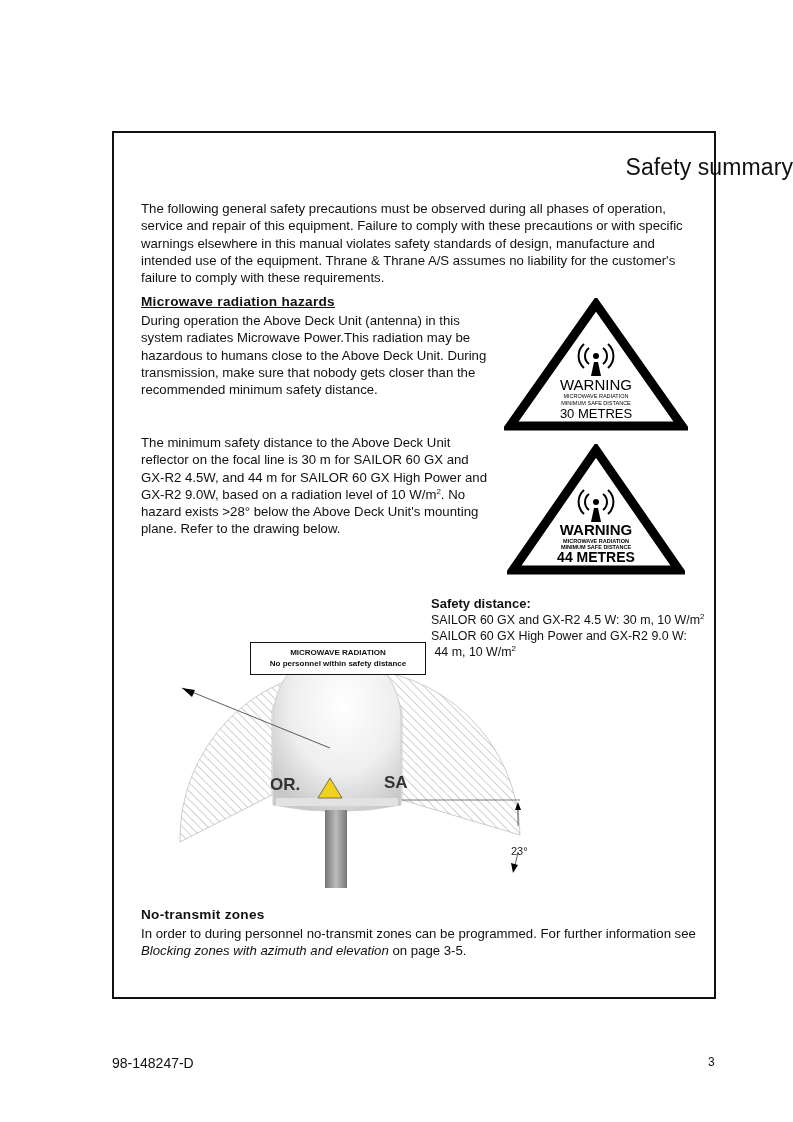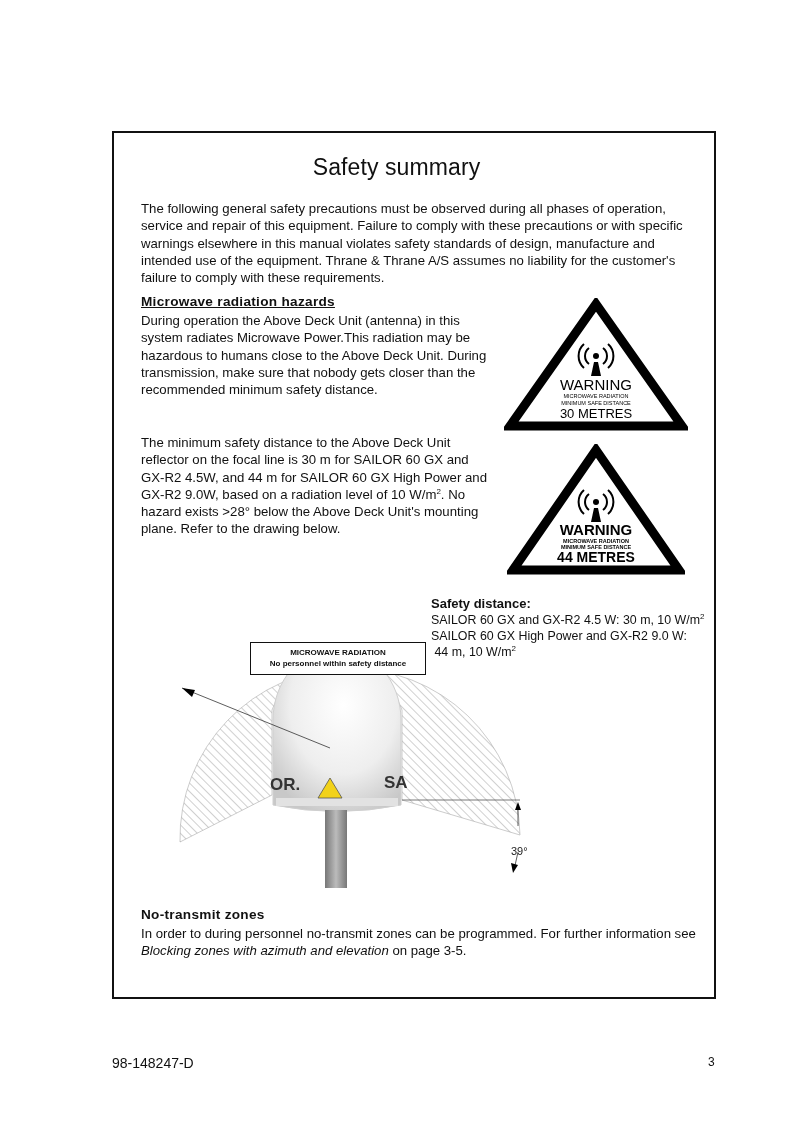--- a/index.html
+++ b/index.html
@@ -1,20 +1,20 @@
 <!DOCTYPE html>
 <html><head>
 <meta charset="utf-8">
 <style>
   html, body { margin:0; padding:0; background:#ffffff; }
   body { width:793px; height:1122px; position:relative; overflow:hidden;
          font-family:"Liberation Sans", "DejaVu Sans", sans-serif; color:#111; }
   .frame { position:absolute; left:112px; top:131px; width:604px; height:868px;
            border:2px solid #111; box-sizing:border-box; }
-  .title { position:absolute; left:0; width:100%; top:154px; text-align:center;
+  .title { position:absolute; left:0; width:100%; top:154px; text-align:right;
            font-size:23px; color:#111; letter-spacing:0.1px; }
   .para { position:absolute; font-size:13.2px; line-height:17.3px; color:#111; }
   .intro { left:141px; top:200px; width:560px; }
   .h3 { position:absolute; font-weight:bold; font-size:13.6px; color:#111; letter-spacing:0.3px; }
   .mw-head { left:141px; top:294px;text-decoration:underline; }
   .mw-body { left:141px; top:312px; width:350px; }
   .dist-body { left:141px; top:434px; width:352px; }
   .sign { position:absolute; }
   .sign1 { left:504px; top:298px; }
   .sign2 { left:507px; top:444px; }
@@ -119,21 +119,21 @@
   <polygon points="378,212 375,220 381,220" fill="#000"></polygon>
   <line x1="378" y1="262" x2="374" y2="280" stroke="#333" stroke-width="0.8"></line>
   <polygon points="373,283 371,273 378,275" fill="#000"></polygon>
 </svg>
 
 <div class="label-box">
   <div>MICROWAVE RADIATION</div>
   <div class="l2">No personnel within safety distance</div>
 </div>
 
-<div class="angle">39°</div>
+<div class="angle">23°</div>
 
 <div class="safety-dist">
   <div><span class="lbl">Safety distance</span><span class="lbl">:</span></div>
   <div><span>SAILOR 60 GX and GX-R2 4.5 W: 30 m, 10 W/m</span><sup>2</sup></div>
   <div>SAILOR 60 GX High Power and GX-R2 9.0 W:</div>
   <div>&nbsp;<span>44 m, 10 W/m</span><sup>2</sup></div>
 </div>
 
 <div class="h3 nt-head">No-transmit zones</div>
 <div class="para nt-body"><span>In order to during personnel no-transmit zones can be programmed. For further information see </span><em>Blocking zones with azimuth and elevation</em><span> on page 3-5.</span></div>

